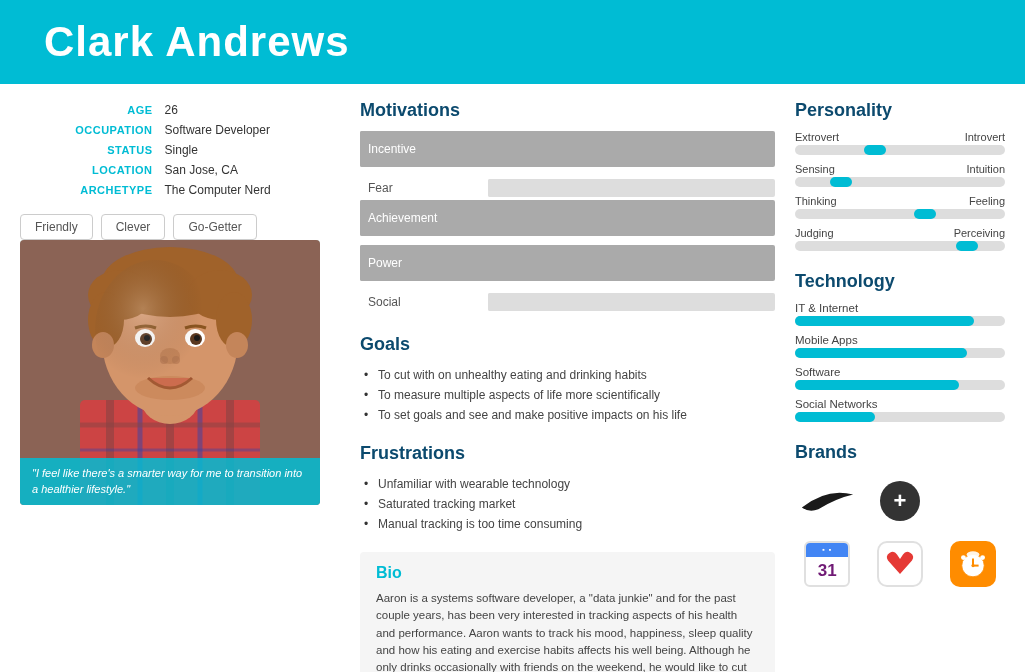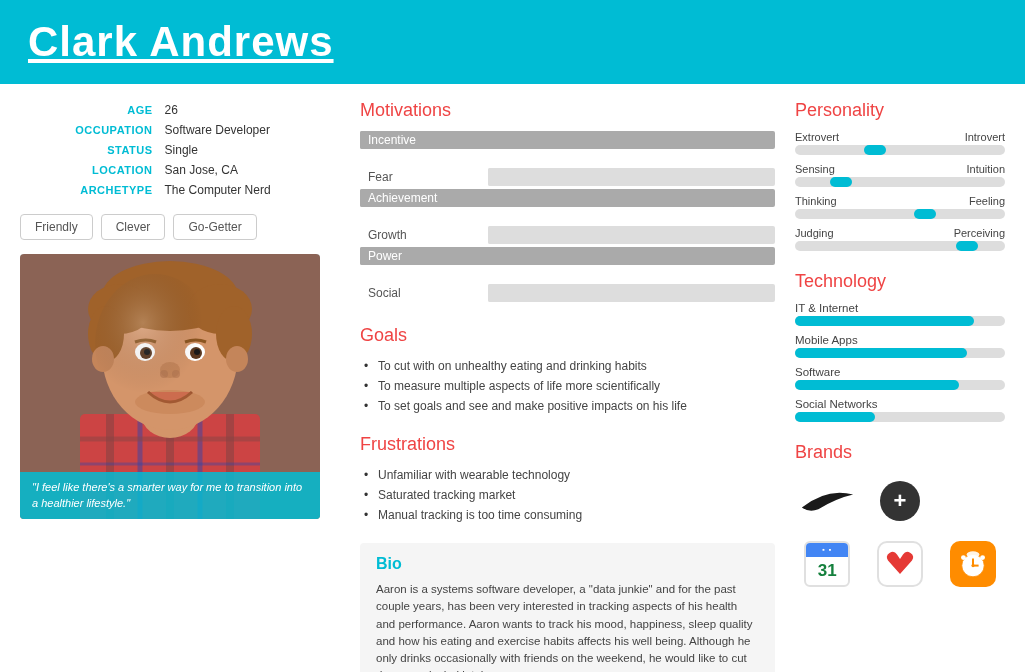--- a/index.html
+++ b/index.html
@@ -1,23 +1,22 @@
 <!DOCTYPE html>
 <html><head>
   <meta charset="utf-8">
   <style>
     * { box-sizing: border-box; margin: 0; padding: 0; }
     body { font-family: Arial, sans-serif; font-size: 13px; background: #fff; width: 1025px; min-height: 672px; overflow: hidden; }
 
     
     .header {
       background: #00bcd4;
-      padding: 18px 28px;
+      padding: 18px 44px;
       color: white;
-      text-decoration: underline;
     }
     .header h1 {
       font-size: 42px;
       font-weight: bold;
       color: white;
       letter-spacing: 1px;
     }
 
     
     .main-content {
@@ -53,21 +52,20 @@
       text-transform: uppercase;
       letter-spacing: 0.5px;
     }
     .profile-info .value {
       color: #333;
     }
 
     .tags {
       display: flex;
       gap: 8px;
-      margin-bottom: 14px;
       flex-wrap: wrap;
     }
     .tag {
       border: 1px solid #ccc;
       border-radius: 4px;
       padding: 5px 14px;
       font-size: 12px;
       color: #555;
       background: #fff;
     }
@@ -99,41 +97,41 @@
       line-height: 1.4;
     }
 
     
     .mid-col {
       flex: 1;
       min-width: 0;
     }
 
     .section-title {
-      color: #ef4444;
+      color: #0c4a6e;
       font-size: 18px;
-      font-weight: normal;
+      font-weight: bold;
       margin-bottom: 10px;
     }
 
     
     .motivations-section {
       margin-bottom: 20px;
     }
 
     .motivation-item {
       margin-bottom: 4px;
     }
 
     .motivation-bar-container {
       background: #ccc;
-      height: 18px;
+      height: 36px;
       border-radius: 2px;
       position: relative;
-      margin-bottom: 16px;
+      margin-bottom: 9px;
       text-align: right;
     }
     .motivation-bar-fill {
       height: 100%;
       border-radius: 2px;
     }
     .motivation-bar-label {
       position: absolute;
       left: 8px;
       top: 50%;
@@ -404,28 +402,20 @@
         </div>
       </div>
 
       <div class="motivation-item">
         <div class="motivation-bar-container" style="background:#aaa;">
           <div class="motivation-bar-fill" style="width:90%; background:#aaa;"></div>
           <span class="motivation-bar-label" style="color:#fff; font-size:12px;">Achievement</span>
         </div>
       </div>
 
-      <div class="motivation-label-row">
-        <div style="display:flex; align-items:center; gap:0;">
-          <span style="width:120px; font-size:12px; color:#555;">Growth</span>
-          <div style="flex:1; background:#ddd; height:18px; border-radius:2px;">
-            <div style="width:85%; background:#ddd; height:18px; border-radius:2px;"></div>
-          </div>
-        </div>
-      </div>
 
       <div class="motivation-item">
         <div class="motivation-bar-container" style="background:#aaa;">
           <div class="motivation-bar-fill" style="width:65%; background:#aaa;"></div>
           <span class="motivation-bar-label" style="color:#fff; font-size:12px;">Power</span>
         </div>
       </div>
 
       <div class="motivation-label-row">
         <div style="display:flex; align-items:center; gap:0;">
@@ -551,21 +541,21 @@
           <div class="plus-circle">+</div>
         </div>
 
         <div class="brand-item"></div>
 
         <div class="brand-item">
           <div style="width:46px; height:46px; background:white; border:2px solid #e0e0e0; border-radius:6px; overflow:hidden; display:flex; flex-direction:column;">
             <div style="background:#4285F4; height:14px; display:flex; align-items:center; justify-content:center;">
               <span style="font-size:7px; color:white; font-weight:bold; letter-spacing:1px;">▪ ▪</span>
             </div>
-            <div style="flex:1; display:flex; align-items:center; justify-content:center; font-size:17px; font-weight:bold; color:#15803d;">31</div>
+            <div style="flex:1; display:flex; align-items:center; justify-content:center; font-size:17px; font-weight:bold; color:#701a75;">31</div>
           </div>
         </div>
 
         <div class="brand-item">
           <div style="width:46px; height:46px; background:white; border:2px solid #e0e0e0; border-radius:10px; display:flex; align-items:center; justify-content:center;">
             <svg viewBox="0 0 40 36" width="30" height="27">
               <path d="M20 32 L4 14 Q0 8 6 4 Q12 0 16 6 L20 12 L24 6 Q28 0 34 4 Q40 8 36 14 Z" fill="#E53935"></path>
             </svg>
           </div>
         </div>

